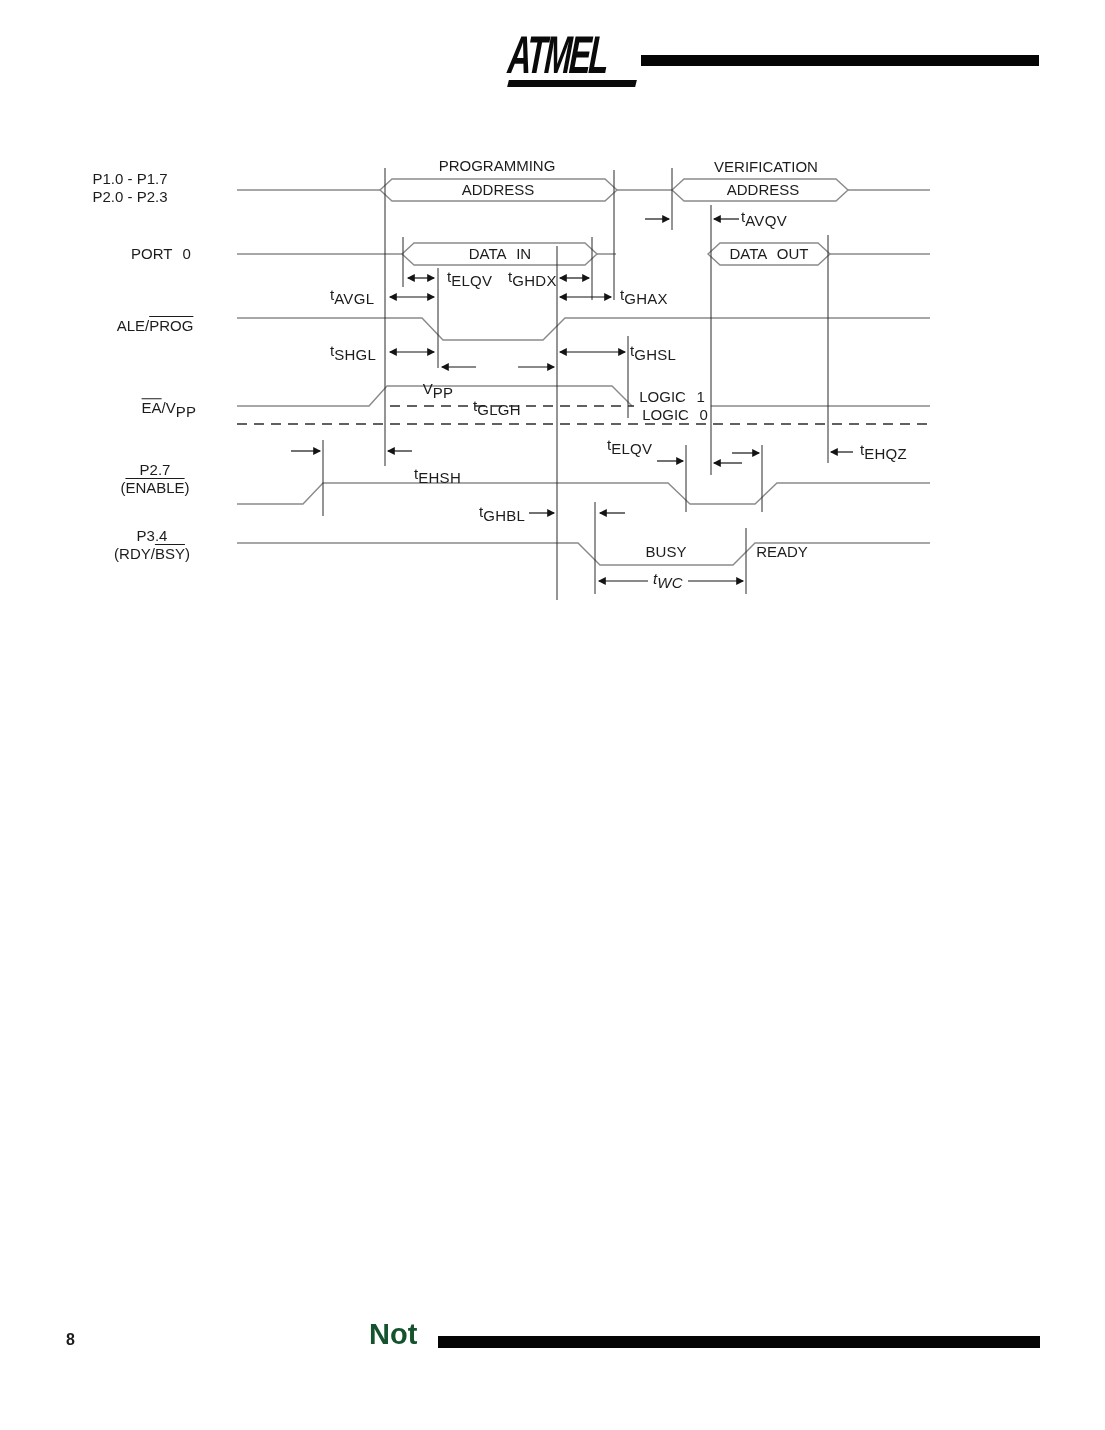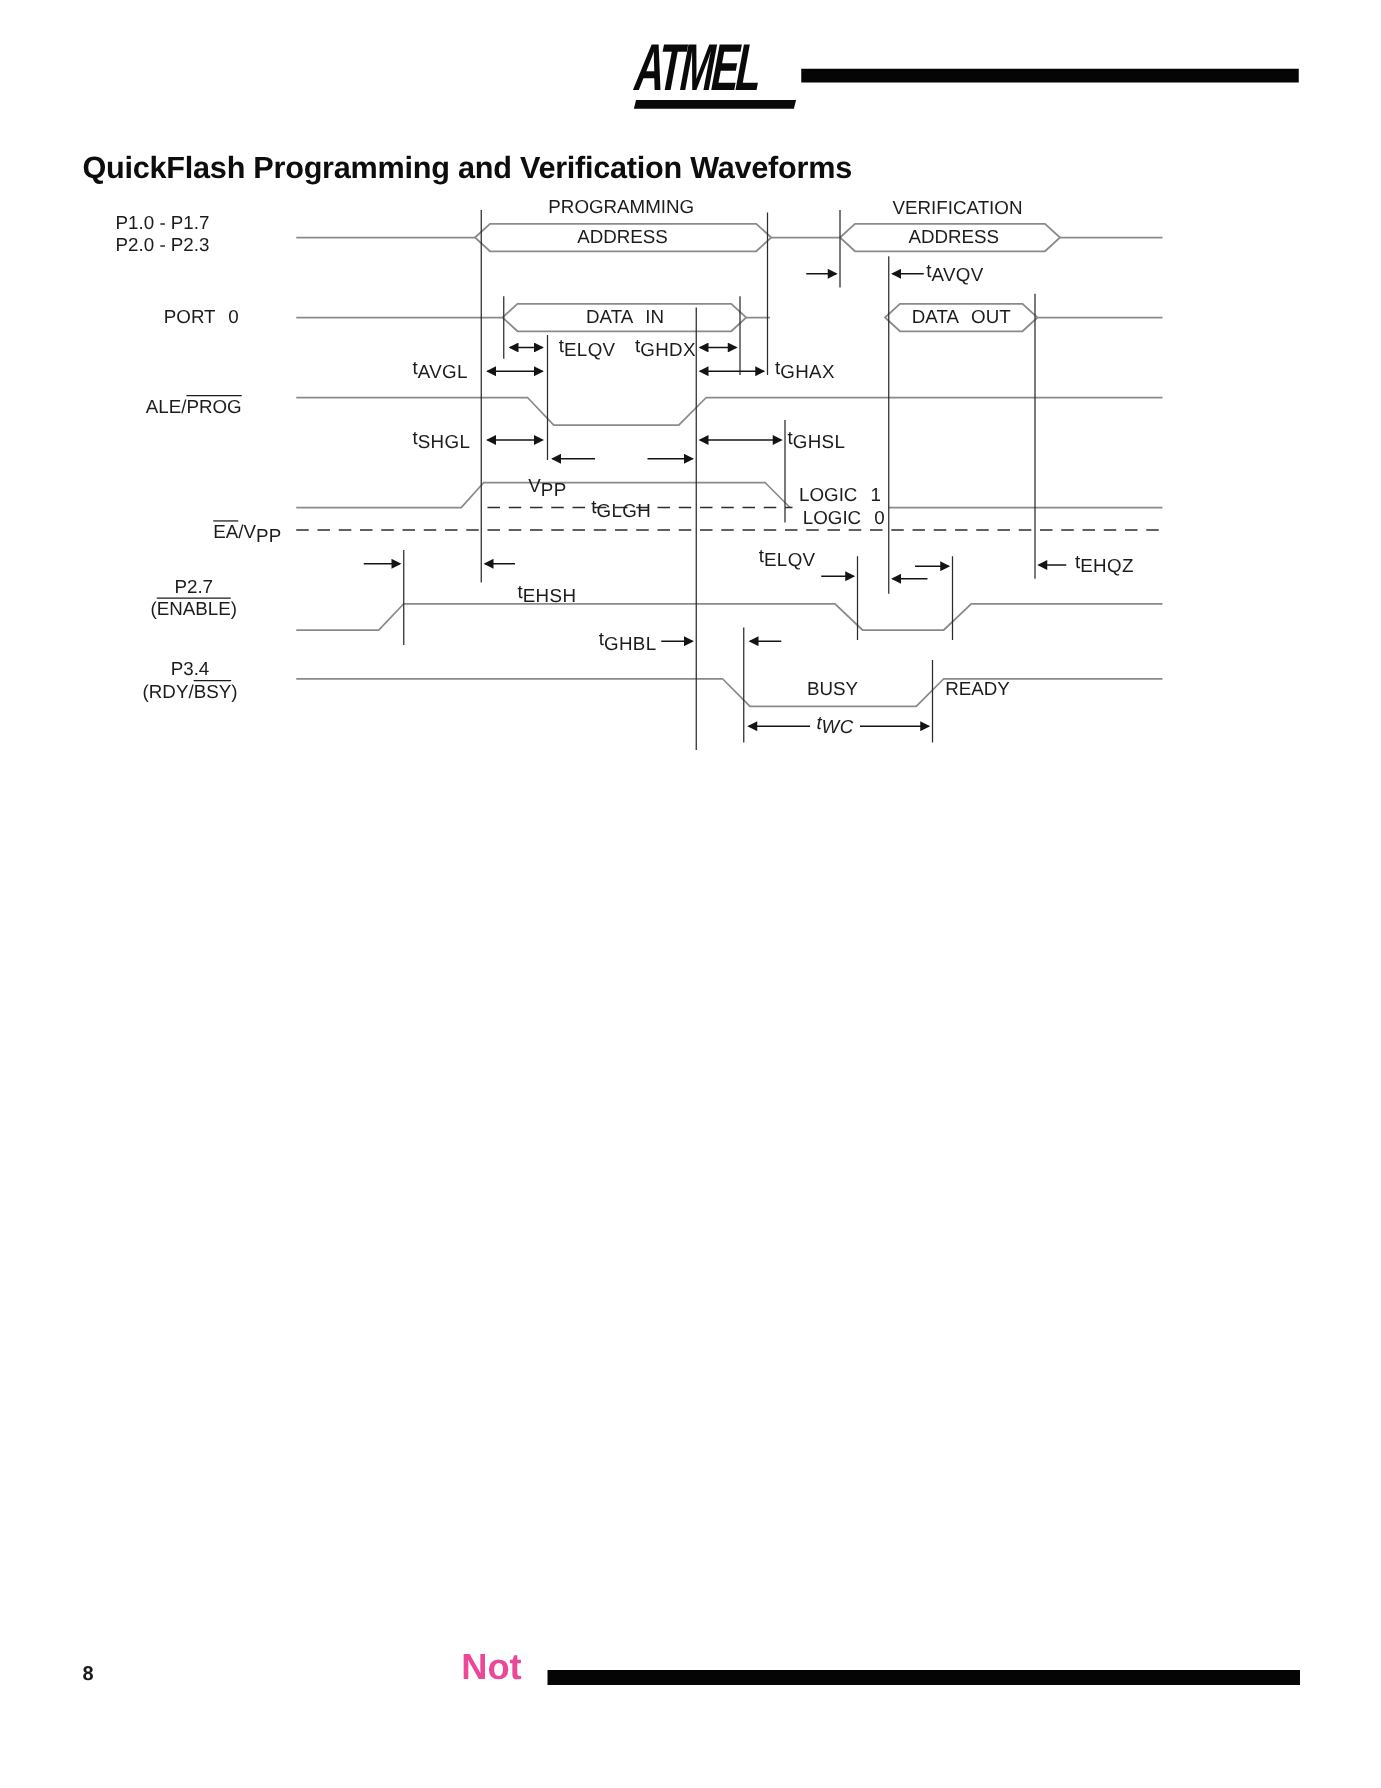--- a/index.html
+++ b/index.html
@@ -18,35 +18,34 @@
   
   .logo{position:absolute;left:508px;top:33px;width:130px;height:56px;}
   .logo-text{position:absolute;left:2px;top:-6px;font-size:53px;font-weight:bold;font-style:italic;
              letter-spacing:-4px;color:#0a0a0a;transform:scaleX(.62) skewX(-6deg);transform-origin:left top;
              line-height:56px;}
   .logo-bar{position:absolute;left:0px;top:47px;width:128px;height:7px;background:#0a0a0a;
             transform:skewX(-14deg);}
   .hrule{position:absolute;left:641px;top:55px;width:398px;height:11px;background:#050505;}
   
   .pageno{position:absolute;left:66px;top:1331px;font-size:16px;font-weight:bold;}
-  .cuttext{position:absolute;left:369px;top:1318px;font-size:29px;font-weight:bold;color:#ec4899;}
+  .cuttext{position:absolute;left:369px;top:1318px;font-size:29px;font-weight:bold;color:#14532d;}
   .footbar{position:absolute;left:438px;top:1336px;width:602px;height:12px;background:#050505;}
   svg{position:absolute;left:0;top:0;}
 </style>
 </head>
 <body>
 
 <div class="page">
 
   <div class="logo">
     <div class="logo-text">ATMEL</div>
     <div class="logo-bar"></div>
   </div>
   <div class="hrule"></div>
-  <h1 class="title">QuickFlash Programming and Verification Waveforms</h1>
 
   <svg width="1105" height="620" viewBox="0 0 1105 620">
     <defs>
       <marker id="ah" viewBox="0 0 10 10" refX="8.6" refY="5" markerWidth="8.6" markerHeight="6.6" orient="auto-start-reverse">
         <path d="M0,0 L10,5 L0,10 Z" fill="#141414"></path>
       </marker>
     </defs>
 
     <g stroke="#8a8a8a" stroke-width="1.4" fill="none">
       <path d="M237,190 H380 M617,190 H672 M848,190 H930"></path>
@@ -115,21 +114,21 @@
   <div class="c" style="left:763px;top:190px;">ADDRESS</div>
   <div class="c wide" style="left:500px;top:254px;">DATA IN</div>
   <div class="c wide" style="left:769px;top:254px;">DATA OUT</div>
 
   <div class="c" style="left:130px;top:188px;">
     <div>P1.0 - P1.7</div>
     <div>P2.0 - P2.3</div>
   </div>
   <div class="c wide" style="left:161px;top:254px;">PORT 0</div>
   <div class="c" style="left:155px;top:326px;"><span>ALE/</span><span class="ovl">PROG</span></div>
-  <div class="c" style="left:169px;top:428px;margin-left:29px;"><span class="ovl">EA</span><span>/V</span><span class="sub">PP</span></div>
+  <div class="c" style="left:169px;top:410px;"><span class="ovl">EA</span><span>/V</span><span class="sub">PP</span></div>
   <div class="c" style="left:155px;top:479px;">
     <div>P2.7</div>
     <div><span>(</span><span class="ovl">ENABLE</span><span>)</span></div>
   </div>
   <div class="c" style="left:152px;top:545px;">
     <div>P3.4</div>
     <div><span>(RDY/</span><span class="ovl">BSY</span><span>)</span></div>
   </div>
 
   <div class="c" style="left:438px;top:391px;"><span>V</span><span class="sub">PP</span></div>

